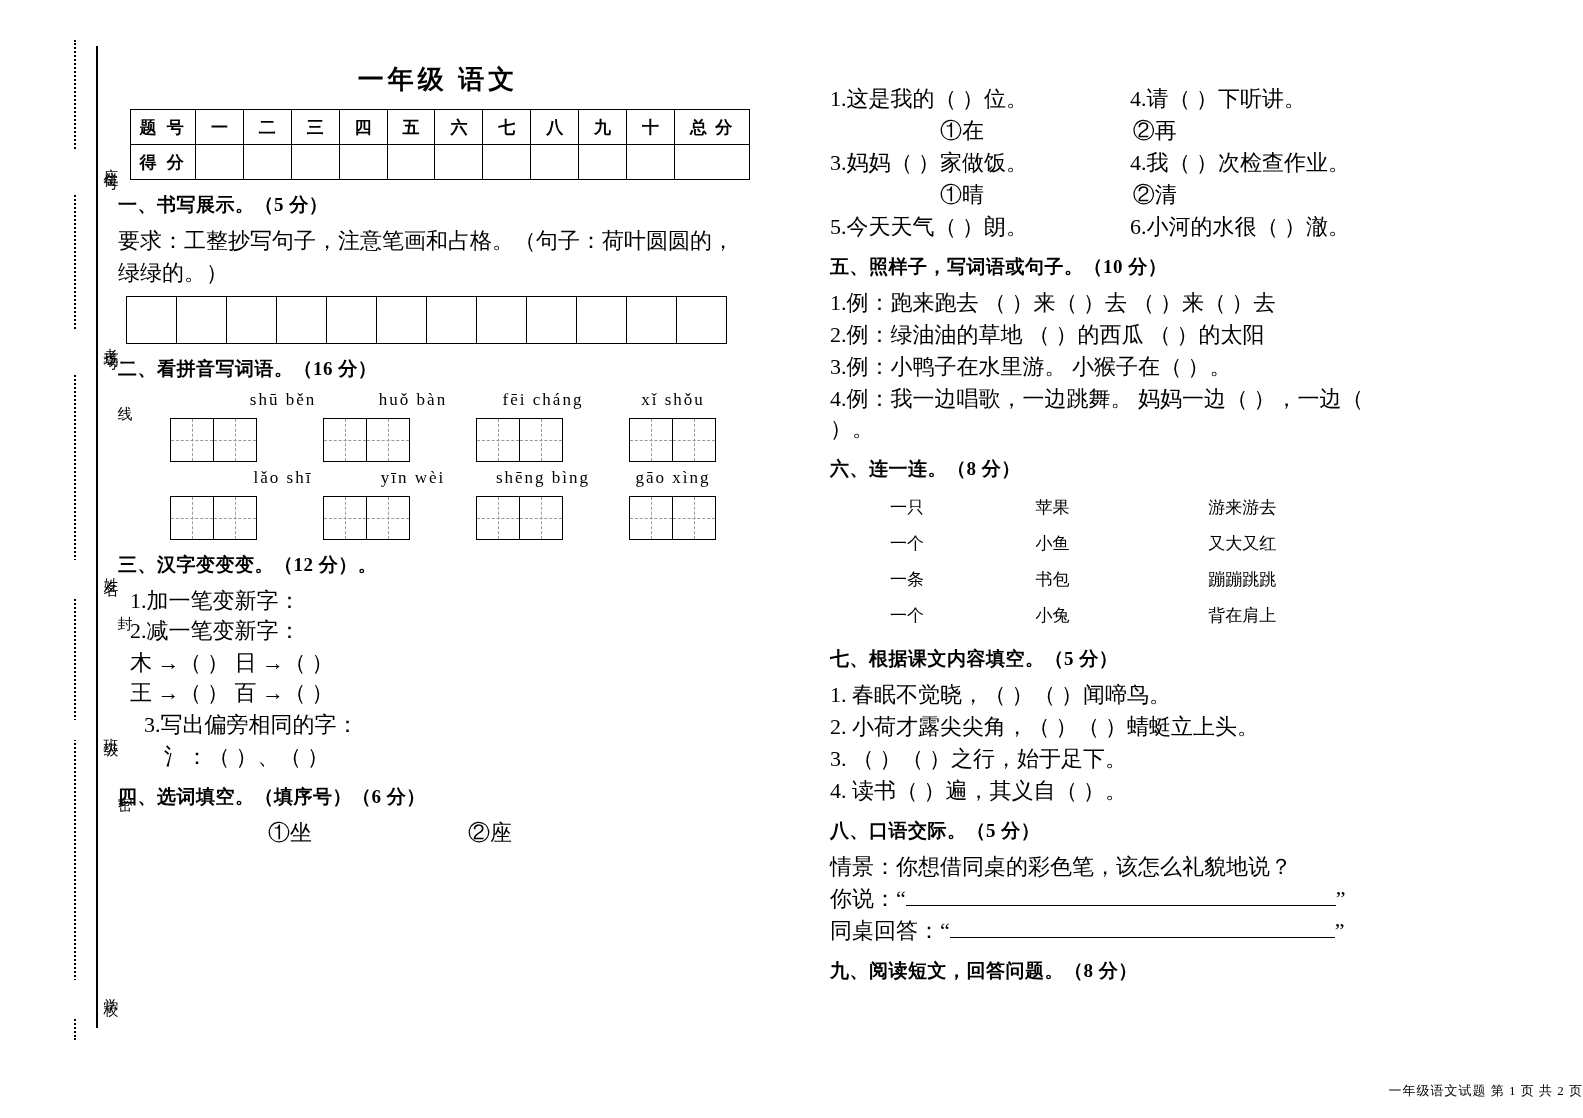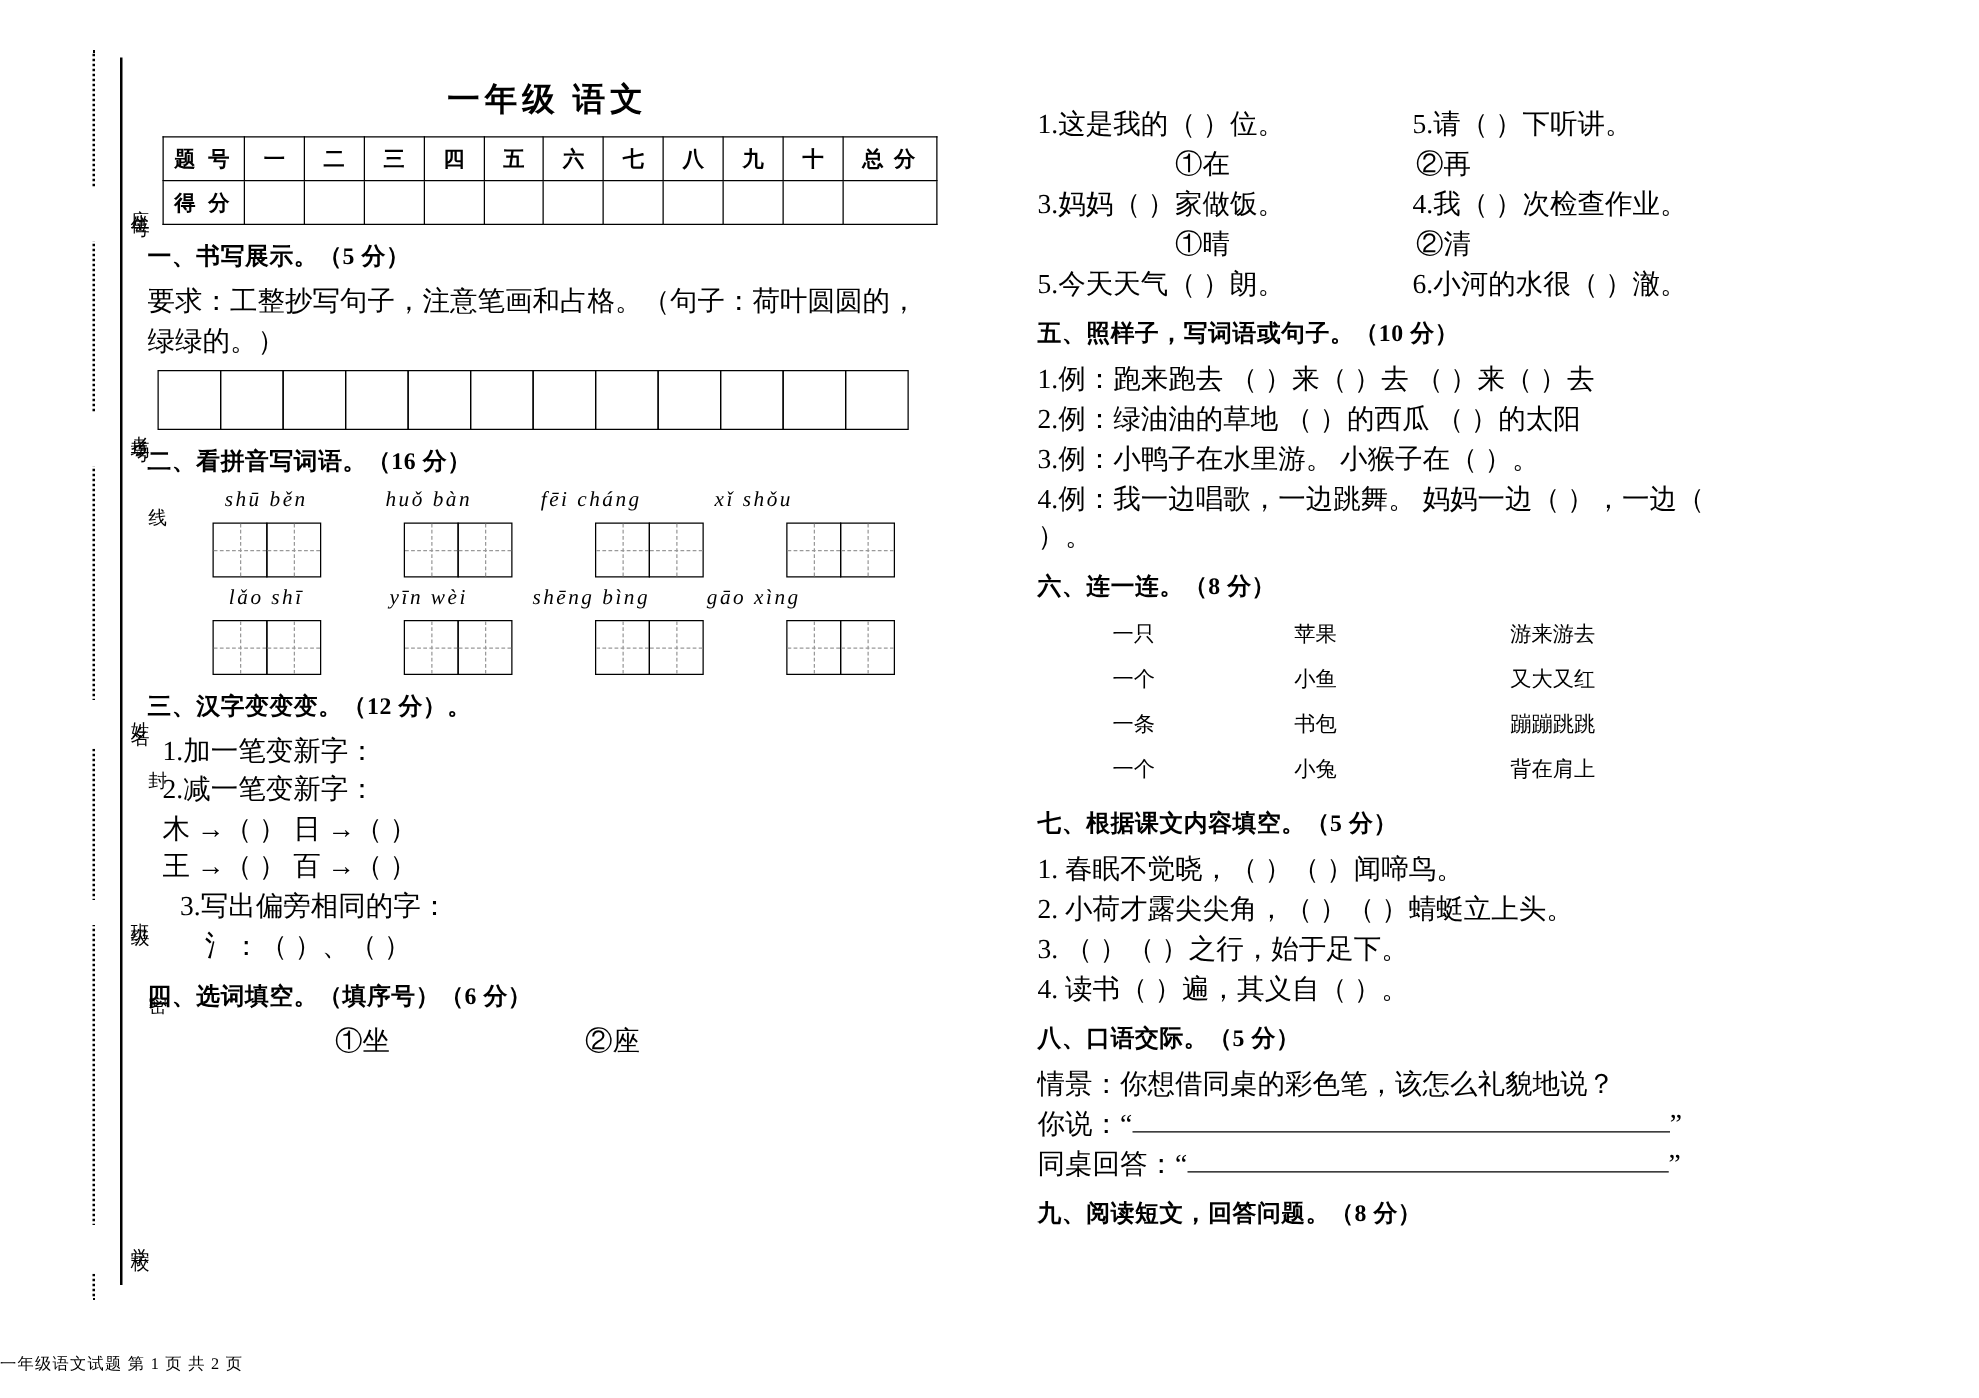--- a/index.html
+++ b/index.html
@@ -55,21 +55,21 @@
   .sec{font-size:19px;font-weight:bold;margin:12px 0 8px;letter-spacing:0.5px;}
   .txt{font-size:22px;line-height:30px;margin:2px 0;}
   .indent{margin-left:12px;flex-direction:column;}
 
   
   .writerow{display:flex;margin:8px 0 4px 8px;}
   .writerow .cell{width:49px;height:46px;border:1px solid #000;margin-left:-1px;}
   .writerow .cell:first-child{margin-left:0;}
 
   
-  .pyrow{display:flex;justify-content:flex-start;margin:6px 4px 0 30px;width:590px;font-style:italic;}
+  .pyrow{display:flex;justify-content:flex-end;margin:6px 4px 0 30px;width:590px;}
   .pygrp{width:130px;text-align:center;}
   .pylabel{font-size:17px;letter-spacing:2px;margin-bottom:4px;font-family:"Liberation Serif",serif;}
   .boxgrp{display:flex;justify-content:center;}
   .tcell{width:42px;height:42px;border:1px solid #000;margin-left:-1px;position:relative;}
   .tcell:first-child{margin-left:0;}
   .tcell:before,.tcell:after{content:"";position:absolute;}
   .tcell:before{left:50%;top:0;bottom:0;border-left:1px dashed #999;}
   .tcell:after{top:50%;left:0;right:0;border-top:1px dashed #999;}
   .gridrow{display:flex;justify-content:space-between;margin:4px 4px 0 30px;width:590px;}
 
@@ -77,21 +77,21 @@
   .r2{display:flex;}
   .r2 .a{width:300px;}
   .r2 .b{width:260px;}
   .match{margin:8px 0 0 60px;}
   .matchrow{display:flex;font-size:17px;line-height:36px;}
   .matchrow .m1{width:160px;}
   .matchrow .m2{width:190px;}
   .matchrow .m3{width:200px;}
   .ansline{border-bottom:1px solid #000;display:inline-block;width:430px;}
   .footer{
-    position:absolute;left:0;right:0;bottom:18px;text-align:left;
+    position:absolute;left:0;right:0;bottom:18px;text-align:right;
     font-size:13px;letter-spacing:1px;
   }
 </style>
 </head>
 <body>
 
 <div class="page">
 
   <div class="seal">
     <div class="dotline"></div>
@@ -259,21 +259,21 @@
     <div class="sec">四、选词填空。（填序号）（6 分）</div>
     <div class="txt" style="display:flex;margin-left:150px;">
       <span style="width:200px;">①坐</span>
       <span>②座</span>
     </div>
   </div>
 
   <div class="colR">
     <div class="txt r2">
       <span class="a">1.这是我的（       ）位。</span>
-      <span class="b">5.请（       ）下听讲。</span>
+      <span class="b">4.请（       ）下听讲。</span>
     </div>
     <div class="txt r2" style="margin-left:110px;">
       <span class="a" style="width:195px;">①在</span>
       <span class="b">②再</span>
     </div>
     <div class="txt r2">
       <span class="a">3.妈妈（       ）家做饭。</span>
       <span class="b">4.我（       ）次检查作业。</span>
     </div>
     <div class="txt r2" style="margin-left:110px;">

